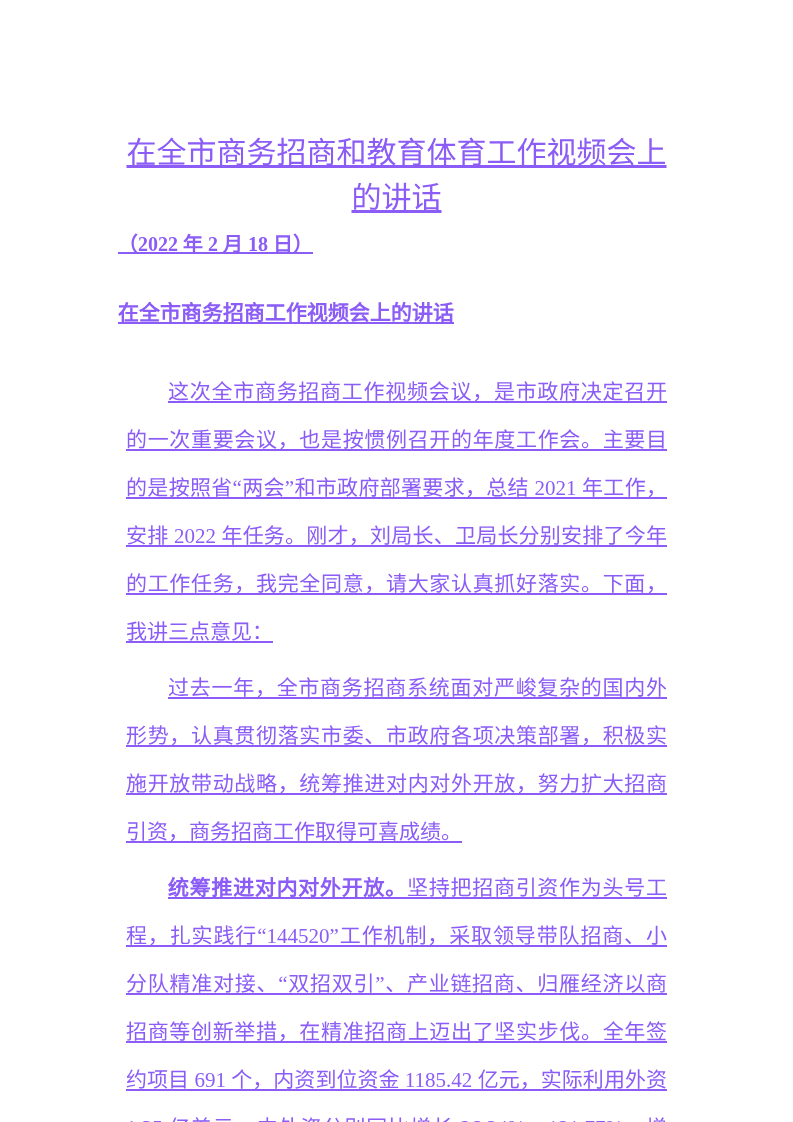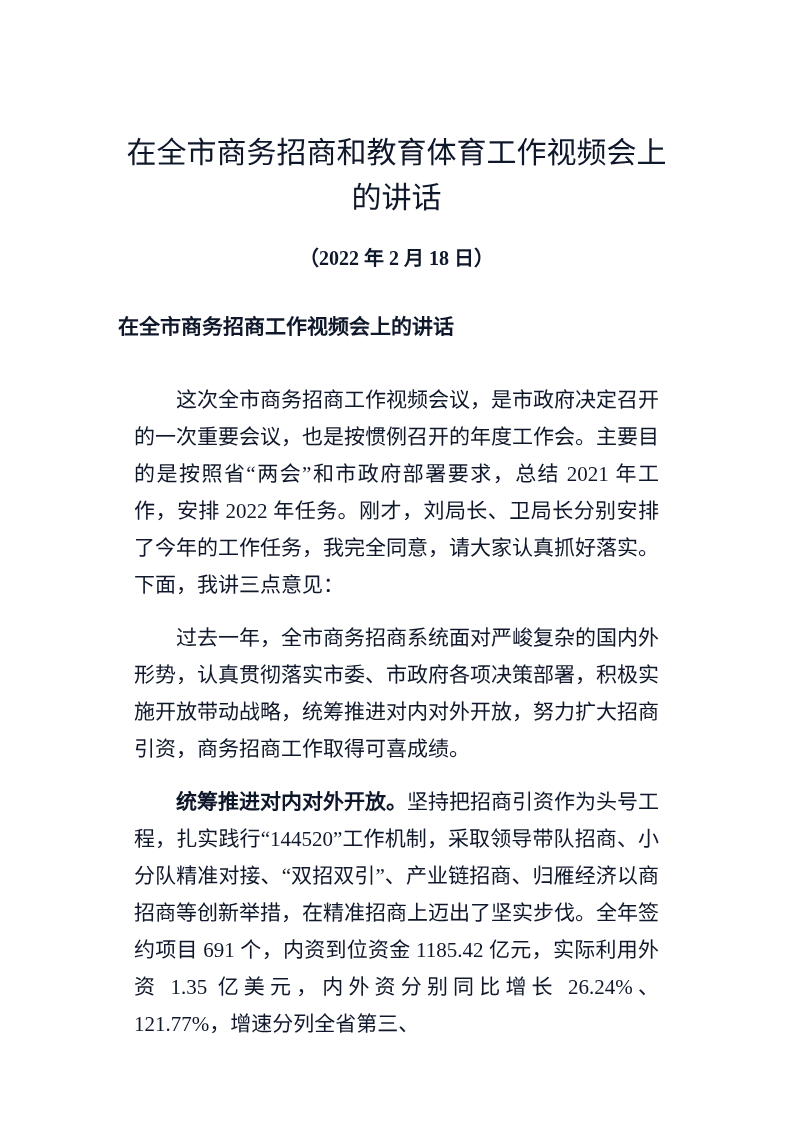--- a/index.html
+++ b/index.html
@@ -5,56 +5,57 @@
   html, body {
     margin: 0;
     padding: 0;
     background: #ffffff;
   }
   .page {
     position: relative;
     width: 793px;
     height: 1122px;
     background: #ffffff;
-    color: #0f172a;
+    color: #8b5cf6;
     overflow: hidden;
     font-family: "Liberation Serif", "DejaVu Serif", serif;
+    text-decoration: underline;
   }
   .content {
     width: 557px;
     margin: 0 auto;
     padding-top: 130px;
   }
   .doc-title {
     margin: 0;
     font-size: 30px;
     line-height: 45px;
     font-weight: 400;
     text-align: center;
     font-family: "Liberation Serif", "DejaVu Serif", serif;
   }
   .doc-date {
-    margin-top: 22px;
+    margin-top: 8px;
     font-size: 20px;
     line-height: 32px;
     font-weight: 700;
-    text-align: center;
+    text-align: left;
   }
   .doc-subtitle {
     margin: 36px 0 0 0;
     font-size: 21px;
     line-height: 34px;
     font-weight: 700;
     text-align: left;
     font-family: "Liberation Serif", "DejaVu Serif", serif;
   }
   .body-para {
-    margin: 16px;
+    margin: 8px;
     font-size: 21px;
-    line-height: 37px;
+    line-height: 48px;
     text-align: justify;
     text-indent: 2em;
     font-family: "Liberation Serif", "DejaVu Serif", serif;
   }
   .first-para {
     margin-top: 38px;
   }
   .section-heading {
     margin: 0;
     font-size: 21px;

